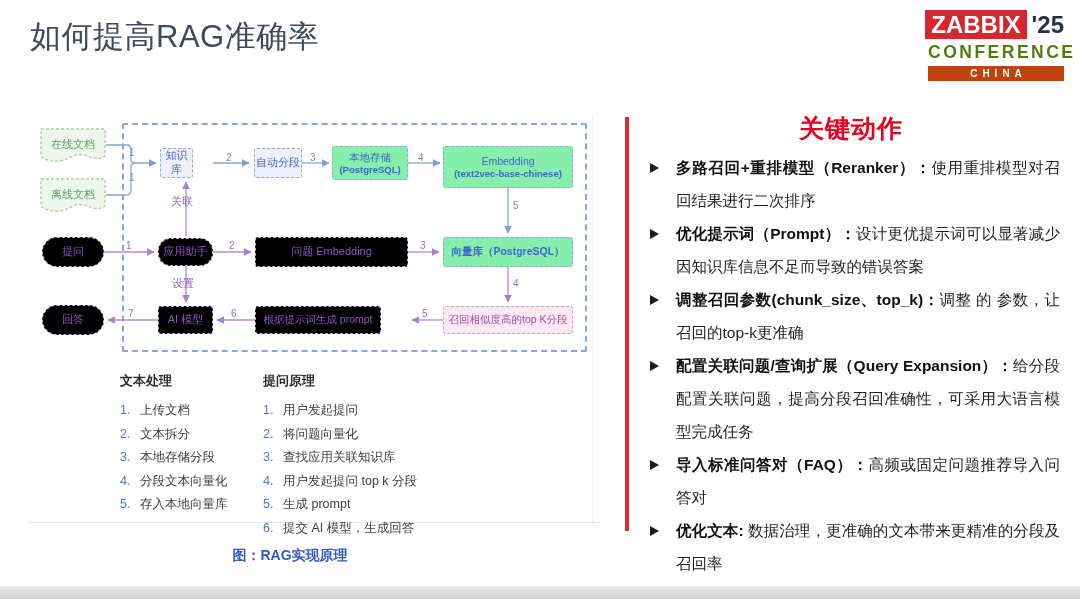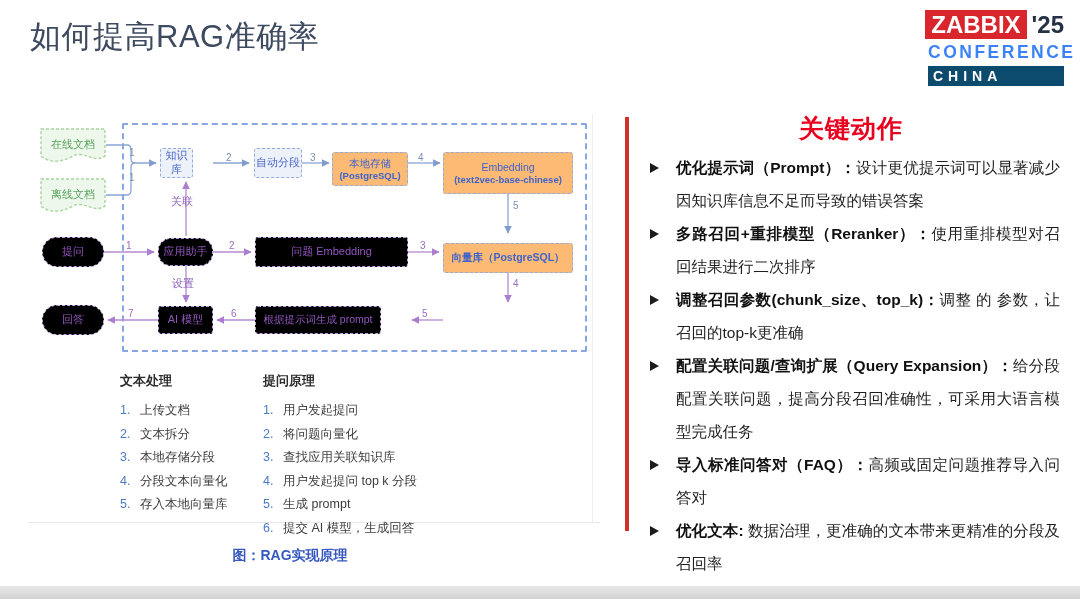--- a/index.html
+++ b/index.html
@@ -11,33 +11,33 @@
   }
   
   .page-title{
     position:absolute;left:30px;top:16px;
     font-size:31px;font-weight:500;color:#3d4a5f;letter-spacing:.5px;
   }
   .logo{position:absolute;top:10px;right:16px;width:136px;text-align:right;}
   .logo-row1{display:flex;align-items:center;justify-content:flex-end;gap:5px;}
   .zbx-box{background:#d8262c;color:#fff;font-weight:bold;font-size:24px;padding:2px 6px;line-height:1.05;}
   .zbx-year{color:#253246;font-weight:bold;font-size:24px;}
-  .zbx-conf{margin-top:3px;color:#3b82f6;font-weight:bold;font-size:17.5px;letter-spacing:2.5px;}
-  .zbx-china{margin-top:3px;background:#0c4a6e;color:#fff;font-size:14px;font-weight:bold;
-    letter-spacing:5px;text-align:left;padding:2px 0 2px 5px;}
+  .zbx-conf{margin-top:3px;color:#4d7c0f;font-weight:bold;font-size:17.5px;letter-spacing:2.5px;}
+  .zbx-china{margin-top:3px;background:#c2410c;color:#fff;font-size:10px;font-weight:bold;
+    letter-spacing:5px;text-align:center;padding:2px 0 2px 5px;}
   
   .diagram{position:absolute;left:30px;top:110px;width:600px;height:420px;}
   .shot-border-bottom{position:absolute;left:28px;top:522px;width:572px;height:1px;background:#e6e6e6;}
   .shot-border-right{position:absolute;left:592px;top:114px;width:1px;height:408px;background:#efefef;}
   .flow-frame{position:absolute;left:92px;top:13px;width:465px;height:229px;
     border:2px dashed #87a5e2;border-radius:2px;box-sizing:border-box;}
   .node{position:absolute;display:flex;flex-direction:column;align-items:center;justify-content:center;
     box-sizing:border-box;border-radius:3px;font-size:11px;line-height:1.25;text-align:center;}
   .node.blue{background:#edf1fa;border:1.5px dashed #93abdc;color:#4a66c8;}
-  .node.bluebold{background:#fdba74;border:1.5px dashed #93abdc;color:#3f63cc;font-weight:bold;margin-top:6px;}
+  .node.bluebold{background:#86efac;border:1.5px dashed #93abdc;color:#3f63cc;font-weight:bold;}
   .node .l1{font-weight:normal;font-size:10.5px;}
   .node .l2{font-weight:bold;font-size:9.5px;}
   .node.purple{background:#000000;border:1.5px dashed #c4a4e0;color:#9155bd;}
   .node.pink{background:#f9e9f5;border:1.5px dashed #d89cc8;color:#aa4a9c;font-size:10.5px;}
   .node.pill{border-radius:16px;}
   .doc{position:absolute;}
   .doc svg{position:absolute;left:0;top:0;}
   .doc-label{position:relative;z-index:1;display:block;text-align:center;margin-top:9px;
     color:#57a35c;font-size:11px;}
   .flow-svg{position:absolute;left:0;top:0;pointer-events:none;}
@@ -143,20 +143,21 @@
   </div>
 
   <div class="node purple pill" style="left:12px;top:127px;width:62px;height:30px;">提问</div>
   <div class="node purple" style="left:128px;top:128px;width:55px;height:28px;border-radius:13px;">应用助手</div>
   <div class="node purple" style="left:225px;top:127px;width:153px;height:30px;">问题 Embedding</div>
   <div class="node bluebold" style="left:413px;top:127px;width:130px;height:30px;font-size:10.5px;">向量库（PostgreSQL）</div>
 
   <div class="node purple pill" style="left:12px;top:195px;width:62px;height:30px;">回答</div>
   <div class="node purple" style="left:128px;top:196px;width:55px;height:28px;">AI 模型</div>
   <div class="node purple" style="left:225px;top:196px;width:126px;height:28px;font-size:10.5px;">根据提示词生成 prompt</div>
+  <div class="node pink" style="left:413px;top:196px;width:130px;height:28px;">召回相似度高的top K分段</div>
 
   <div class="enum" style="left:99px;top:37px;">1</div>
   <div class="enum" style="left:99px;top:62px;">1</div>
   <div class="enum" style="left:196px;top:42px;">2</div>
   <div class="enum" style="left:280px;top:42px;">3</div>
   <div class="enum" style="left:388px;top:42px;">4</div>
   <div class="enum" style="left:483px;top:90px;">5</div>
   <div class="enum p" style="left:96px;top:130px;">1</div>
   <div class="enum p" style="left:199px;top:130px;">2</div>
   <div class="enum p" style="left:390px;top:130px;">3</div>
@@ -221,28 +222,28 @@
 </div>
 
 <div class="fig-caption">图：RAG实现原理</div>
 
 <div class="divider"></div>
 <div class="panel-head">关键动作</div>
 
 <div class="bullets">
   <div class="bullet">
     <span class="arrow-ic"></span>
+    <span class="lead">多路召回+重排模型（Reranker）：</span><span>使用重排模型对召回结果进行二次排序</span>
+  </div>
+  <div class="bullet">
+    <span class="arrow-ic"></span>
     <span class="lead">优化提示词（Prompt）：</span><span>设计更优提示词可以显著减少因知识库信息不足而导致的错误答案</span>
   </div>
   <div class="bullet">
     <span class="arrow-ic"></span>
-    <span class="lead">多路召回+重排模型（Reranker）：</span><span>使用重排模型对召回结果进行二次排序</span>
-  </div>
-  <div class="bullet">
-    <span class="arrow-ic"></span>
     <span class="lead">调整召回参数(chunk_size、top_k)：</span><span>调整 的 参数，让召回的top-k更准确</span>
   </div>
   <div class="bullet">
     <span class="arrow-ic"></span>
     <span class="lead">配置关联问题/查询扩展（Query Expansion）：</span><span>给分段配置关联问题，提高分段召回准确性，可采用大语言模型完成任务</span>
   </div>
   <div class="bullet">
     <span class="arrow-ic"></span>
     <span class="lead">导入标准问答对（FAQ）：</span><span>高频或固定问题推荐导入问答对</span>
   </div>

